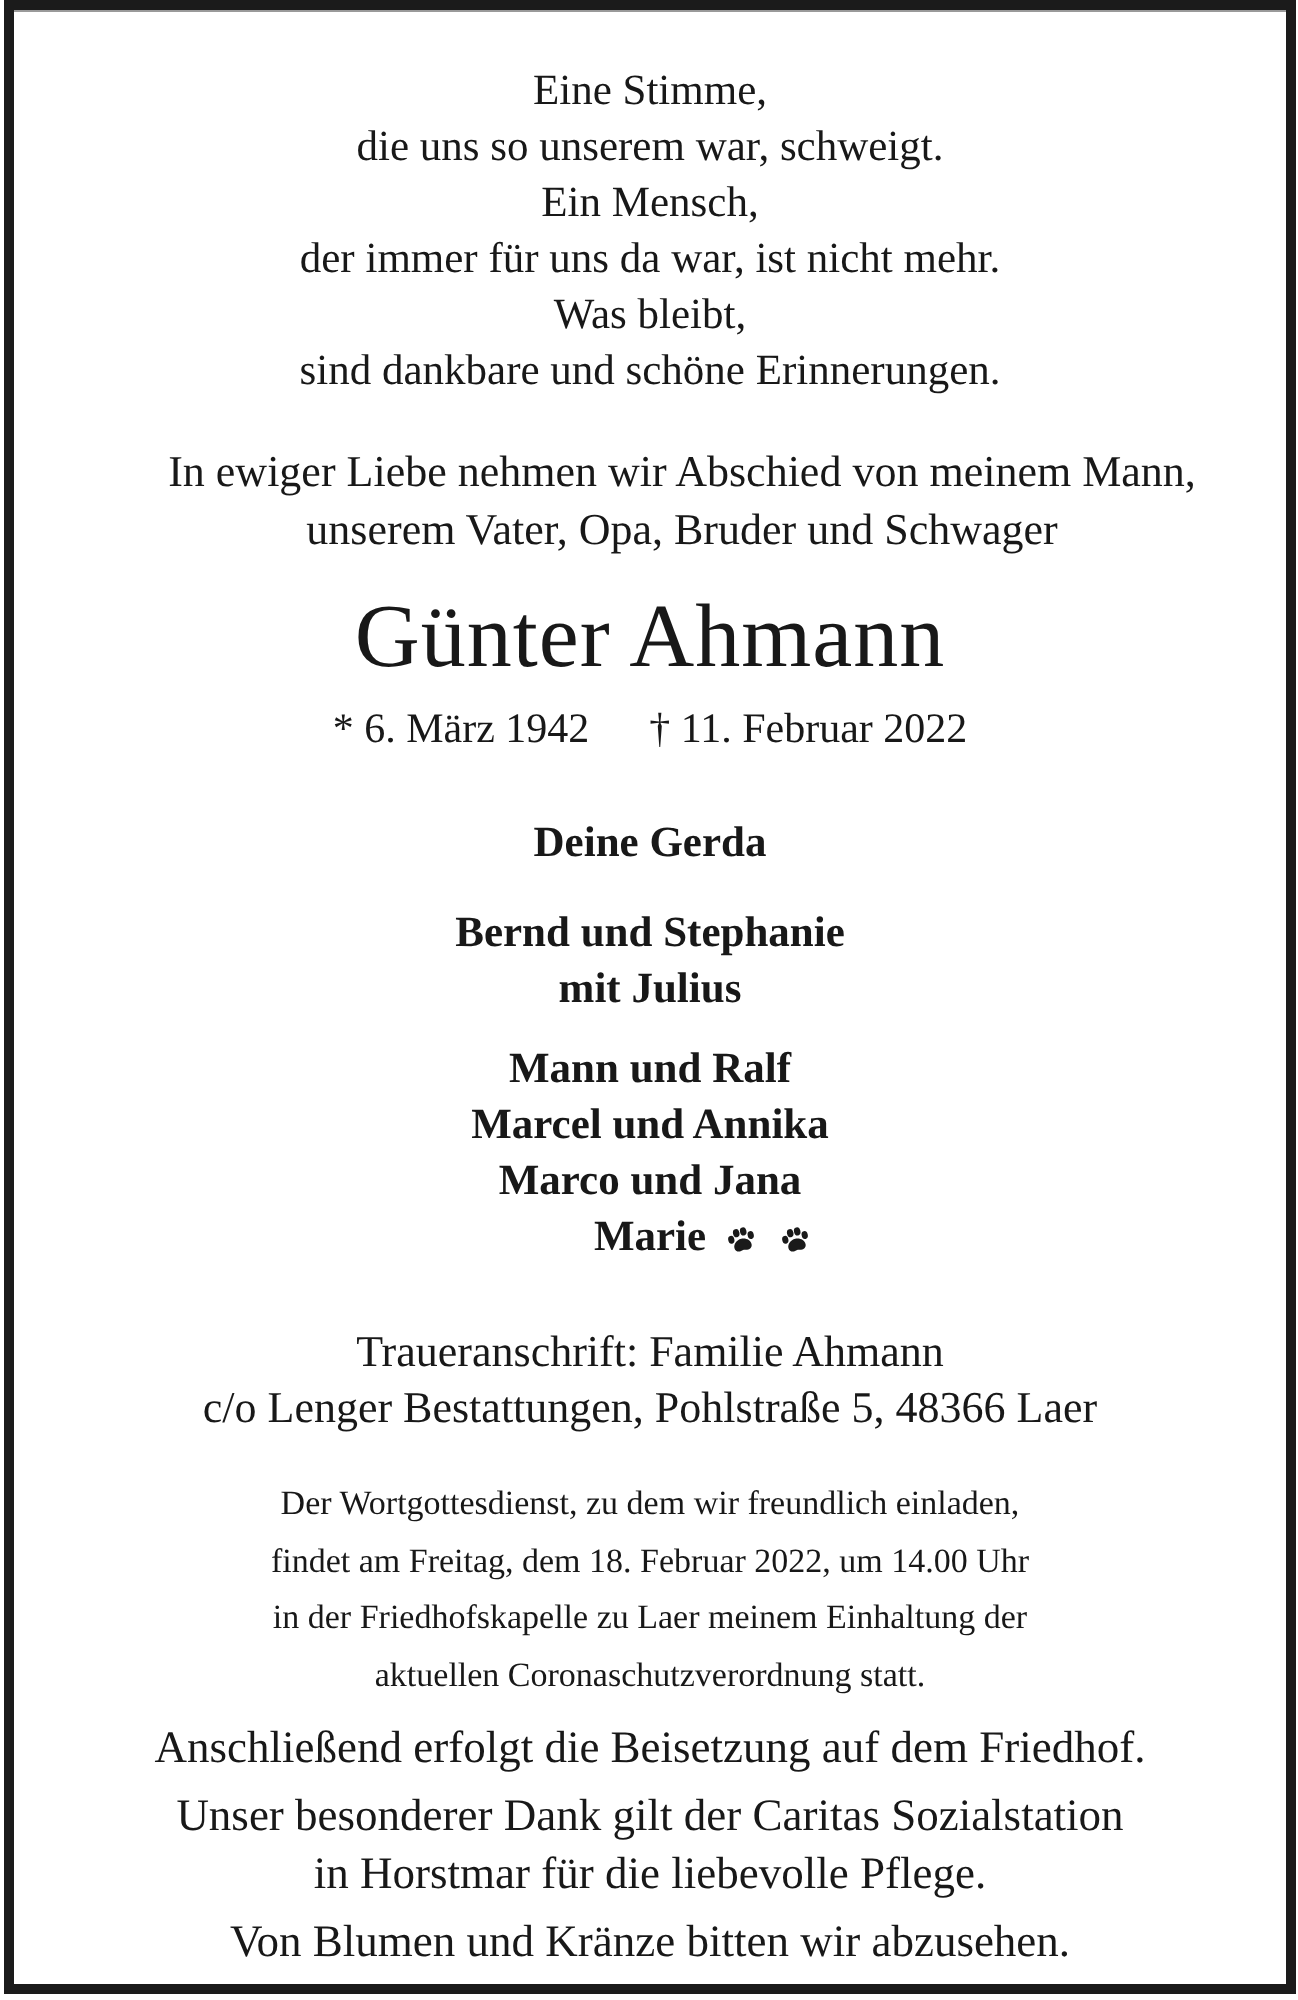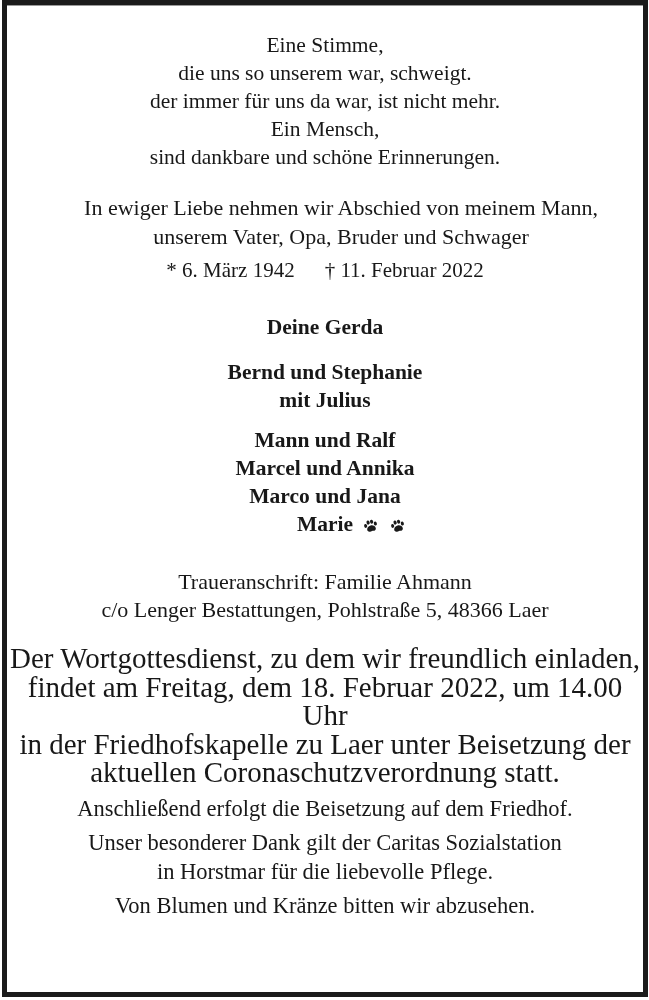--- a/index.html
+++ b/index.html
@@ -43,46 +43,48 @@
   .m-group3 { margin-top: 12px; }
   .marie-line { position: relative; }
   .paws {
     position: absolute;
     left: calc(50% + 32px);
     top: 3px;
     white-space: nowrap;
   }
   .paw { display: inline-block; margin-left: 6px; transform: rotate(-14deg); }
   .address { margin-top: 30px; font-size: 22px; line-height: 28px; }
-  .service { margin-top: 20px; font-size: 29px; line-height: 28.5px; }
+  .service { margin-top: 20px; font-size: 17px; line-height: 28.5px; }
   .burial  { margin-top: 7px;  font-size: 22.5px; line-height: 29px; }
   .thanks  { margin-top: 5px;  font-size: 22.5px; line-height: 29px; }
   .flowers { margin-top: 5px;  font-size: 22.5px; line-height: 29px; }
 </style>
 </head>
 <body>
 
 <div class="page">
   <div class="frame"></div>
 
   <div class="content">
 
     <div class="poem">
       <div>Eine Stimme,</div>
       <div>die uns so unserem war, schweigt.</div>
+      <div>Ein Mensch,</div>
       <div>der immer für uns da war, ist nicht mehr.</div>
-      <div>Ein Mensch,</div>
+      <div>Was bleibt,</div>
       <div>sind dankbare und schöne Erinnerungen.</div>
     </div>
 
     <div class="intro">
       <div>In ewiger Liebe nehmen wir Abschied von meinem Mann,</div>
       <div>unserem Vater, Opa, Bruder und Schwager</div>
     </div>
 
+    <h1 class="name">Günter Ahmann</h1>
 
     <div class="dates">
       <span class="birth">* 6. März 1942</span><span>† 11. Februar 2022</span>
     </div>
 
     <div class="mourners">
       <div class="m-gerda">Deine Gerda</div>
 
       <div class="m-group2">
         <div>Bernd und Stephanie</div>
@@ -116,21 +118,21 @@
     </div>
 
     <div class="address">
       <div>Traueranschrift: Familie Ahmann</div>
       <div>c/o Lenger Bestattungen, Pohlstraße 5, 48366 Laer</div>
     </div>
 
     <div class="service">
       <div>Der Wortgottesdienst, zu dem wir freundlich einladen,</div>
       <div>findet am Freitag, dem 18. Februar 2022, um 14.00 Uhr</div>
-      <div>in der Friedhofskapelle zu Laer unter Beisetzung der</div>
+      <div>in der Friedhofskapelle zu Laer meinem Einhaltung der</div>
       <div>aktuellen Coronaschutzverordnung statt.</div>
     </div>
 
     <div class="burial">Anschließend erfolgt die Beisetzung auf dem Friedhof.</div>
 
     <div class="thanks">
       <div>Unser besonderer Dank gilt der Caritas Sozialstation</div>
       <div>in Horstmar für die liebevolle Pflege.</div>
     </div>
 

